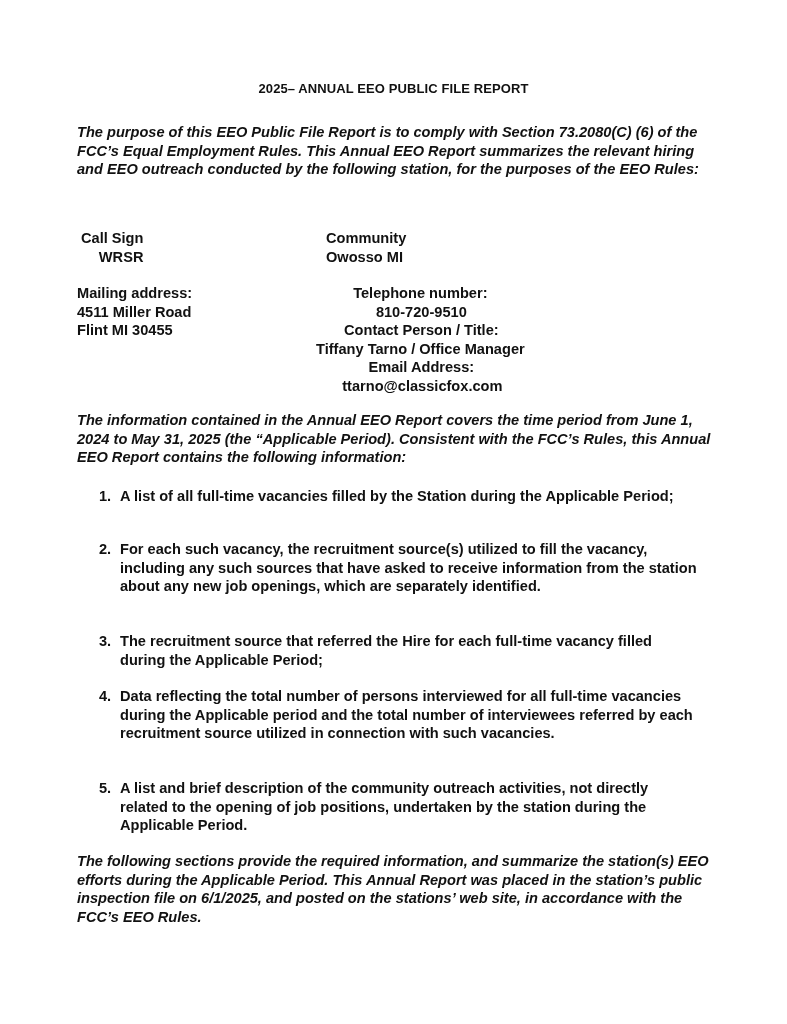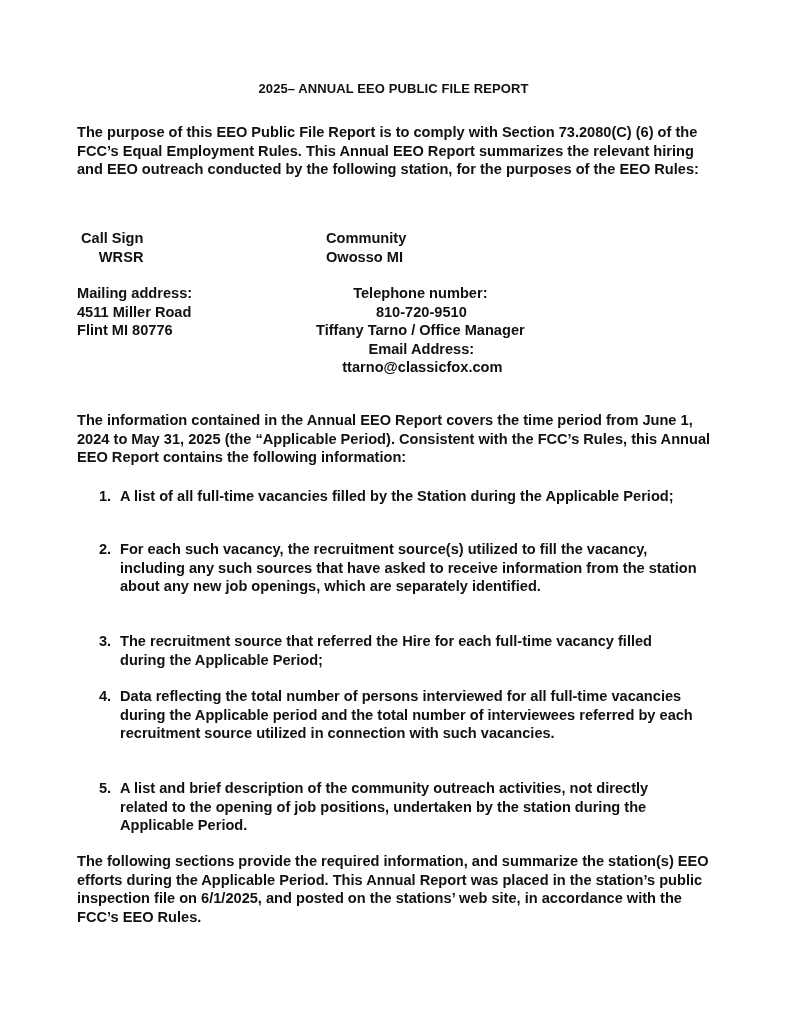--- a/index.html
+++ b/index.html
@@ -30,20 +30,21 @@
       width: 787px;
       text-align: center;
       font-size: 13px;
       letter-spacing: 0.1px;
     }
     .para {
       position: absolute;
       left: 77px;
       width: 640px;
       margin: 0;
+      font-style: italic;
     }
     .p-purpose { top: 123px; }
     .p-period { top: 411px; }
     .p-following { top: 852px; }
 
     .info-block { position: absolute; }
     .info-line { display: block; white-space: nowrap; }
 
     .callsign { left: 81px; top: 229px; text-align: right; }
     .community { left: 326px; top: 229px; }
@@ -97,26 +98,27 @@
   </div>
 
   <div class="info-block community">
     <span class="info-line">Community</span>
     <span class="info-line">Owosso MI</span>
   </div>
 
   <div class="info-block mailing">
     <span class="info-line">Mailing address:</span>
     <span class="info-line">4511 Miller Road</span>
-    <span class="info-line">Flint MI  80776</span>
+    <span class="info-line">Flint MI  30455</span>
   </div>
 
   <div class="info-block phone">
     <span class="info-line">Telephone number:</span>
     <span class="info-line indent">810-720-9510</span>
+    <span class="info-line indent">Contact Person / Title:</span>
     <span class="info-line">Tiffany Tarno / Office Manager</span>
     <span class="info-line indent">Email Address:</span>
     <span class="info-line indent2">ttarno@classicfox.com</span>
   </div>
 
   <p class="para p-period">The information contained in the Annual EEO Report covers the time period from June 1, 2024 to May 31, 2025 (the “Applicable Period).  Consistent with the FCC’s Rules, this Annual EEO Report contains the following information:</p>
 
   <ol class="list">
     <li class="list-item li1">
       <span class="list-num">1.</span>

